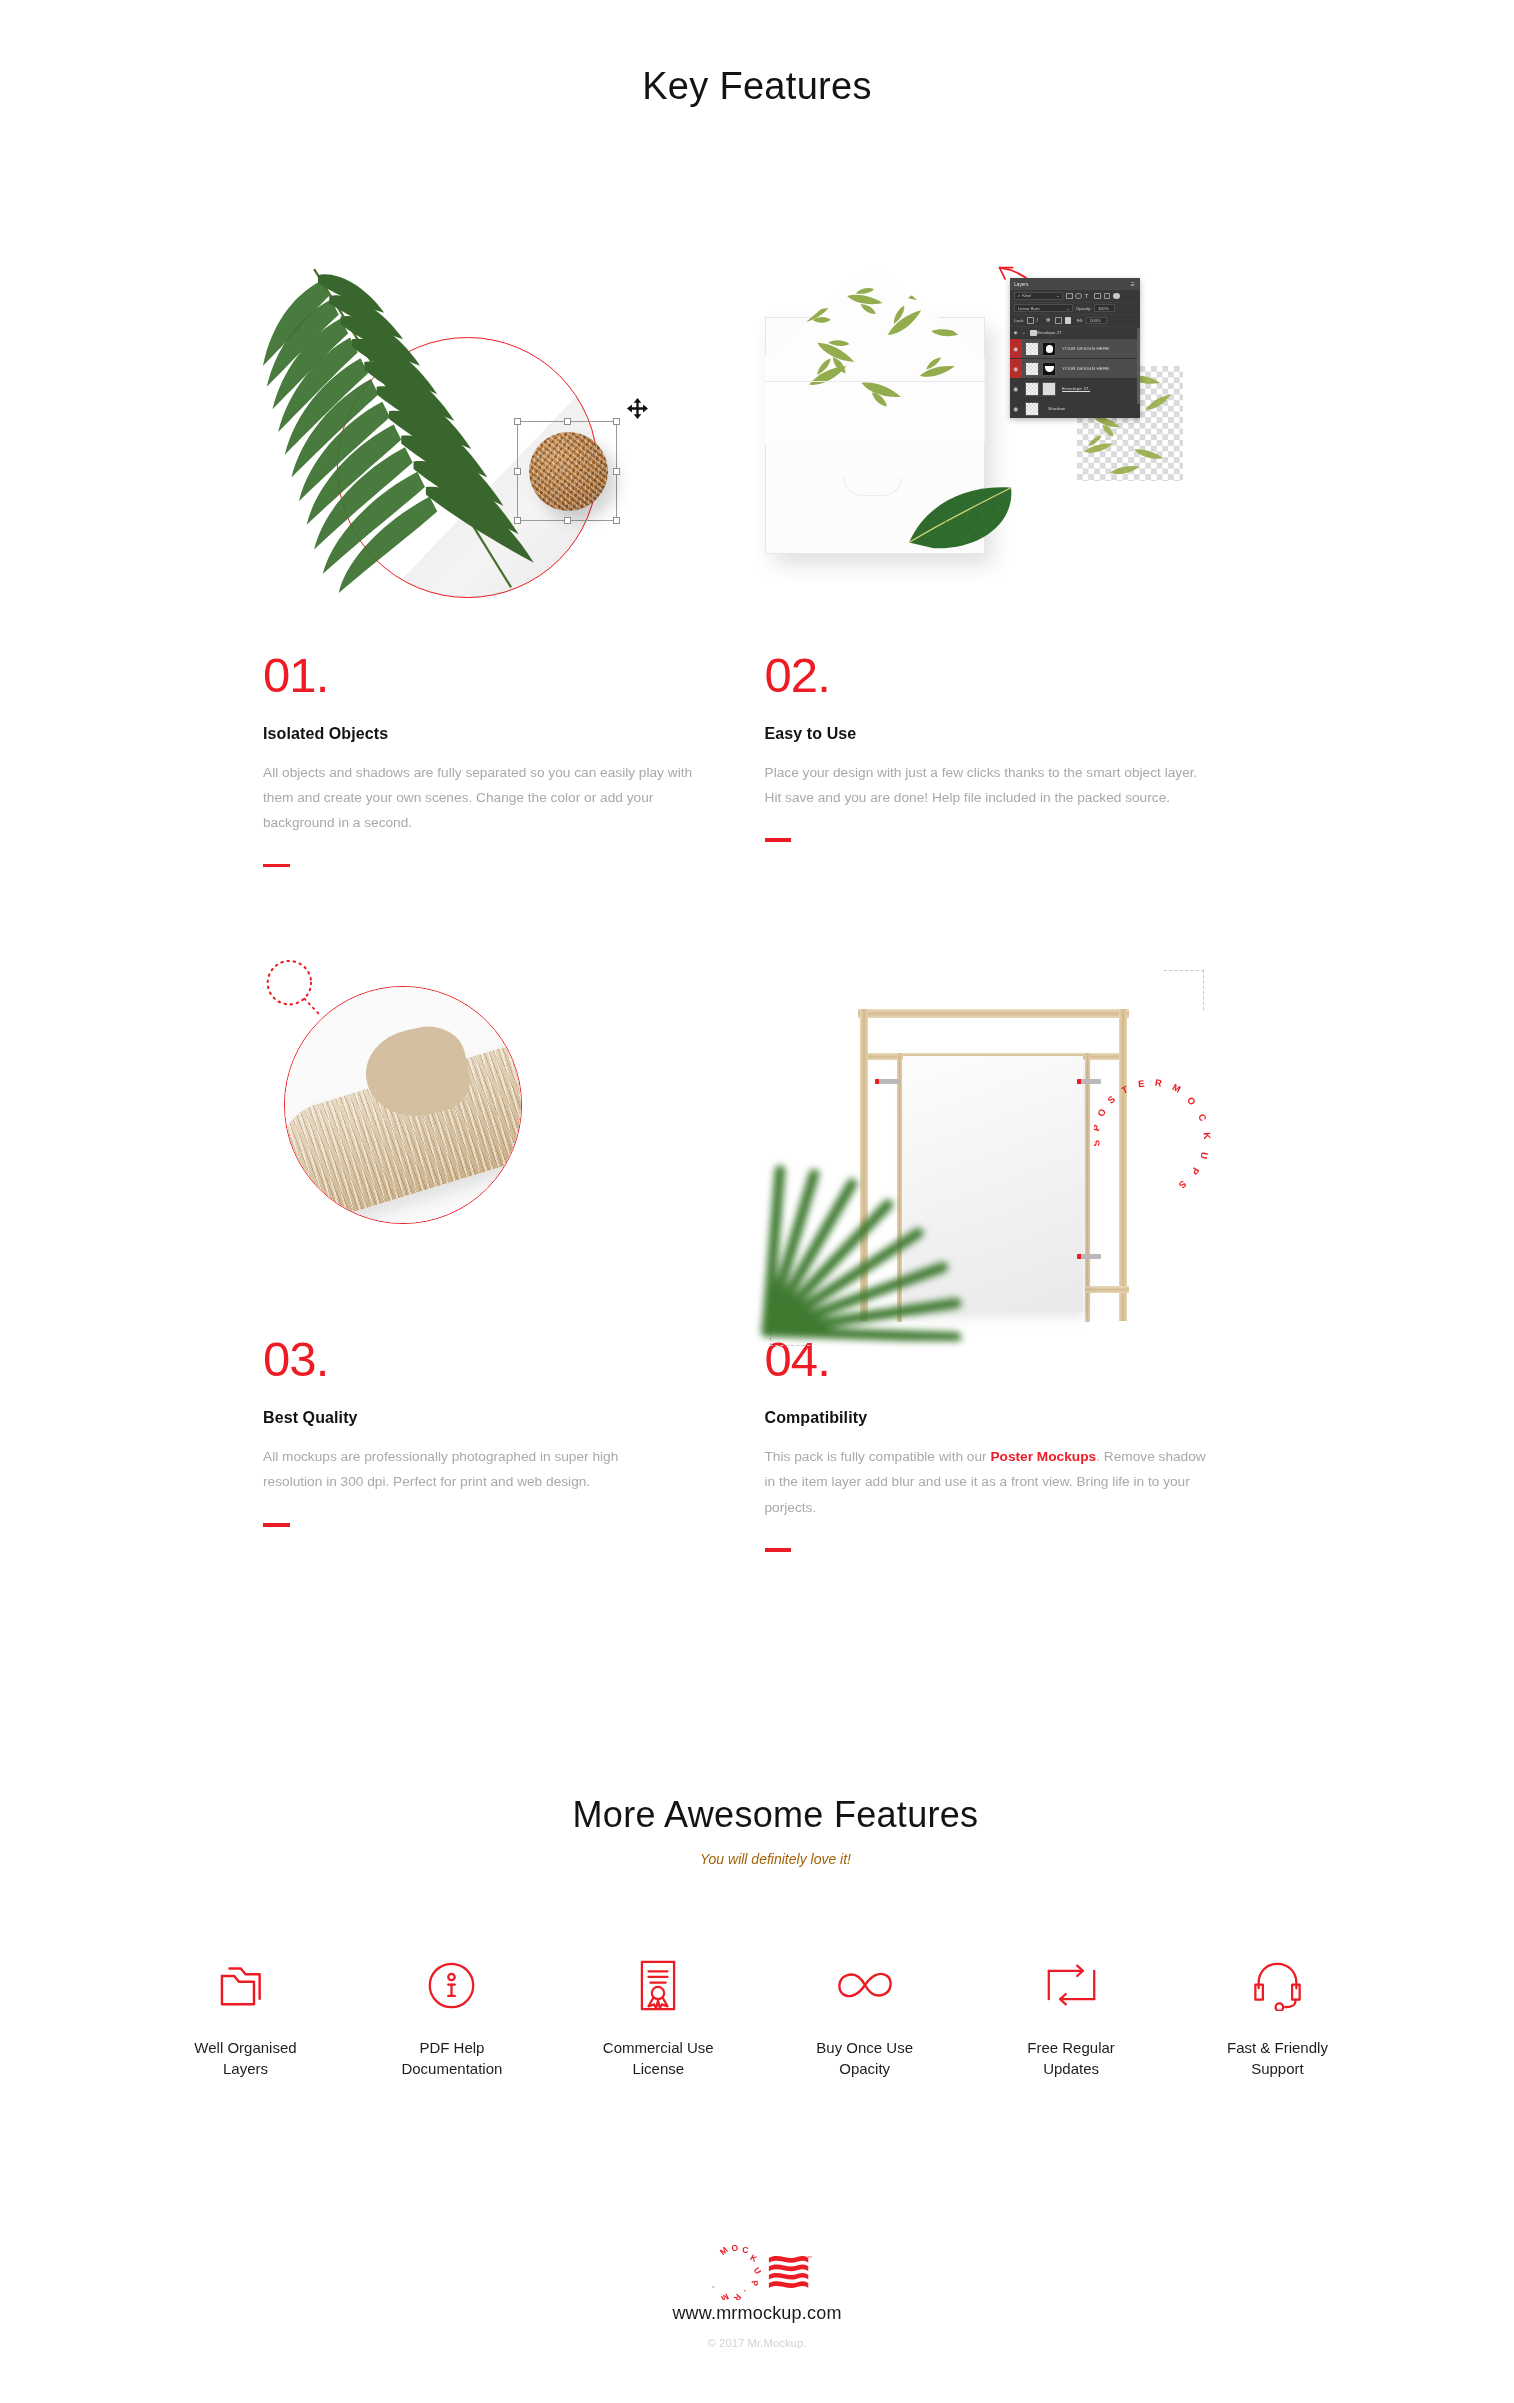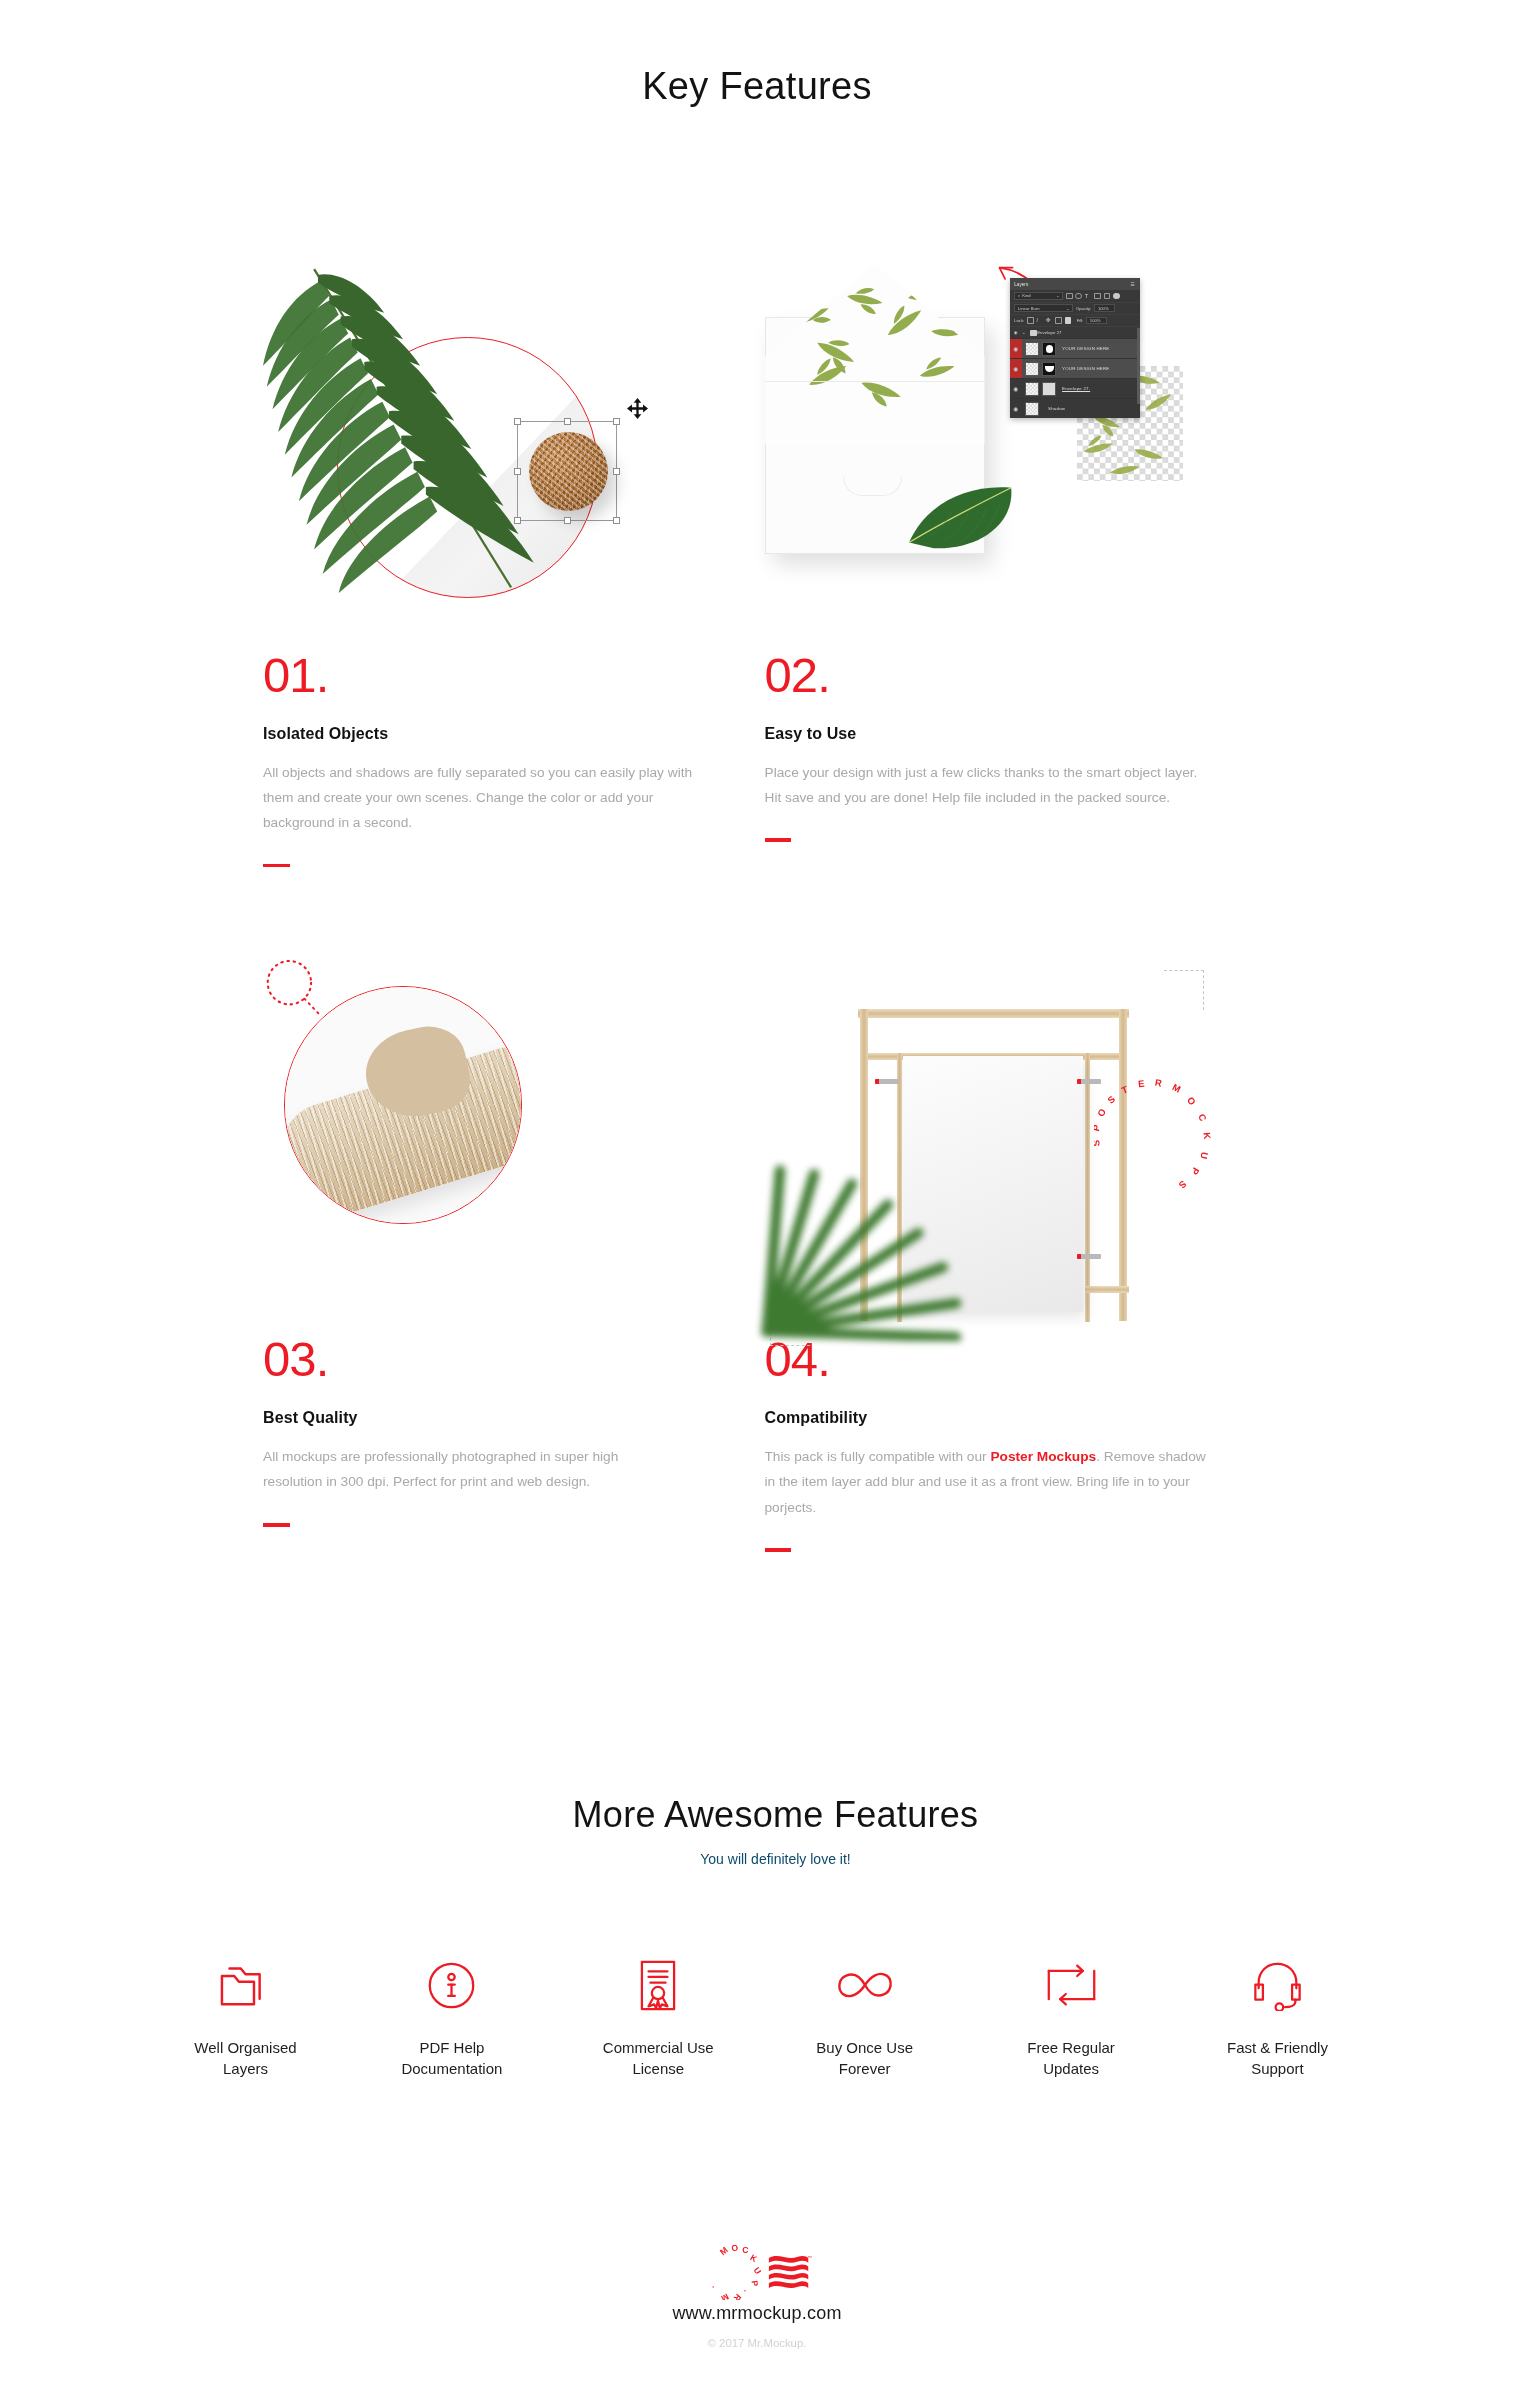--- a/index.html
+++ b/index.html
@@ -30,21 +30,21 @@
   .sec-sub {
     font-size: 15px;
     color: #b1b1b1;
     margin: 17px 0 0 0;
     font-weight: 400;
   }
 
   #hero-head { position: absolute; top: 64px; left: 0; width: 1514px; }
   #more-head { position: absolute; top: 1793px; left: 0; width: 1514px; padding-left: 37px; }
   #more-head .sec-title { font-size: 36px; }
-  #more-head .sec-sub { font-size: 14px; margin-top: 15px; color: #0c4a6e; }
+  #more-head .sec-sub { font-size: 14px; margin-top: 15px; color: #a16207; font-style: italic; }
 
   
   .features {
     position: absolute;
     top: 254px;
     left: 263px;
     width: 1003px;
   }
   .feature-row { display: flex; }
   .feature {
@@ -682,21 +682,21 @@
     </div>
 
     <div class="icon-item">
       <div class="glyph">
         <svg width="62" height="32" viewBox="0 0 66 34">
           <path d="M33 17 C27 6 20 4 13 7 C5 10 3 22 10 27 C18 32 27 26 33 17 C39 8 48 2 56 7 C63 12 61 24 53 27 C46 30 39 28 33 17 Z" fill="none" stroke="#ED1C24" stroke-width="2.6" stroke-linecap="round"></path>
         </svg>
       </div>
       <div class="ilabel">
         <span>Buy Once Use</span><br>
-        <span>Forever</span>
+        <span>Opacity</span>
       </div>
     </div>
 
     <div class="icon-item">
       <div class="glyph">
         <svg width="53" height="44" viewBox="0 0 56 46">
           <g fill="none" stroke="#ED1C24" stroke-width="2.4" stroke-linecap="round" stroke-linejoin="round">
             <path d="M4 8 H40"></path>
             <path d="M4 8 V38"></path>
             <path d="M52 8 V38"></path>

